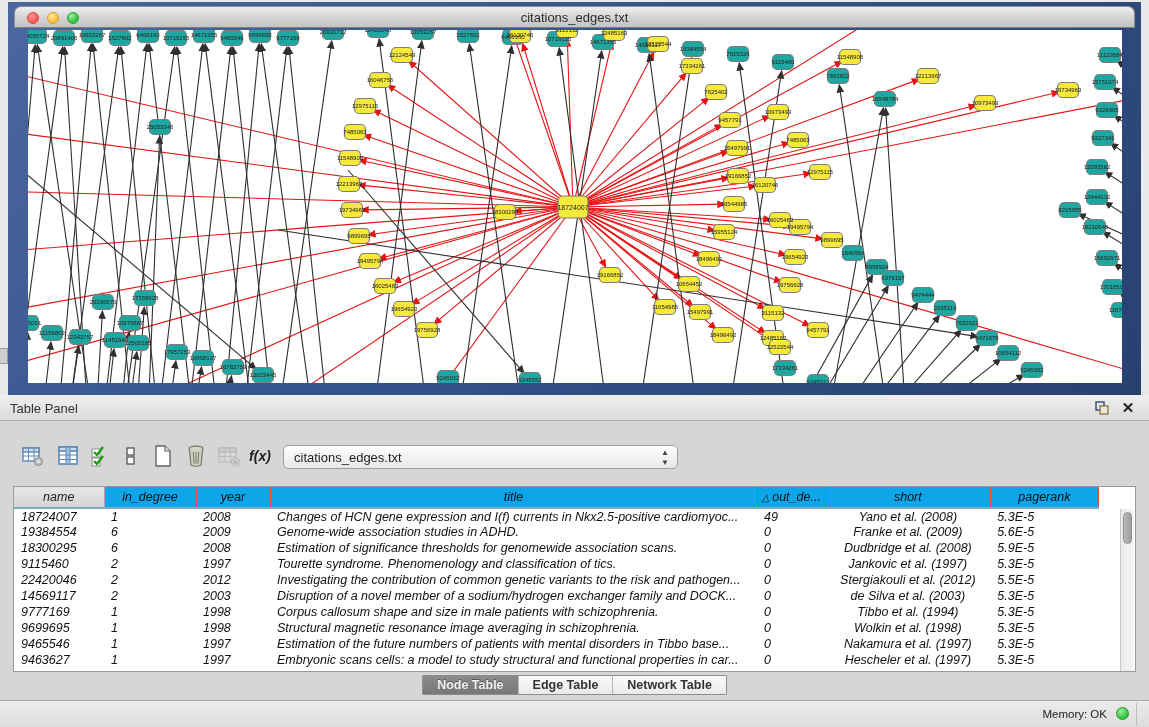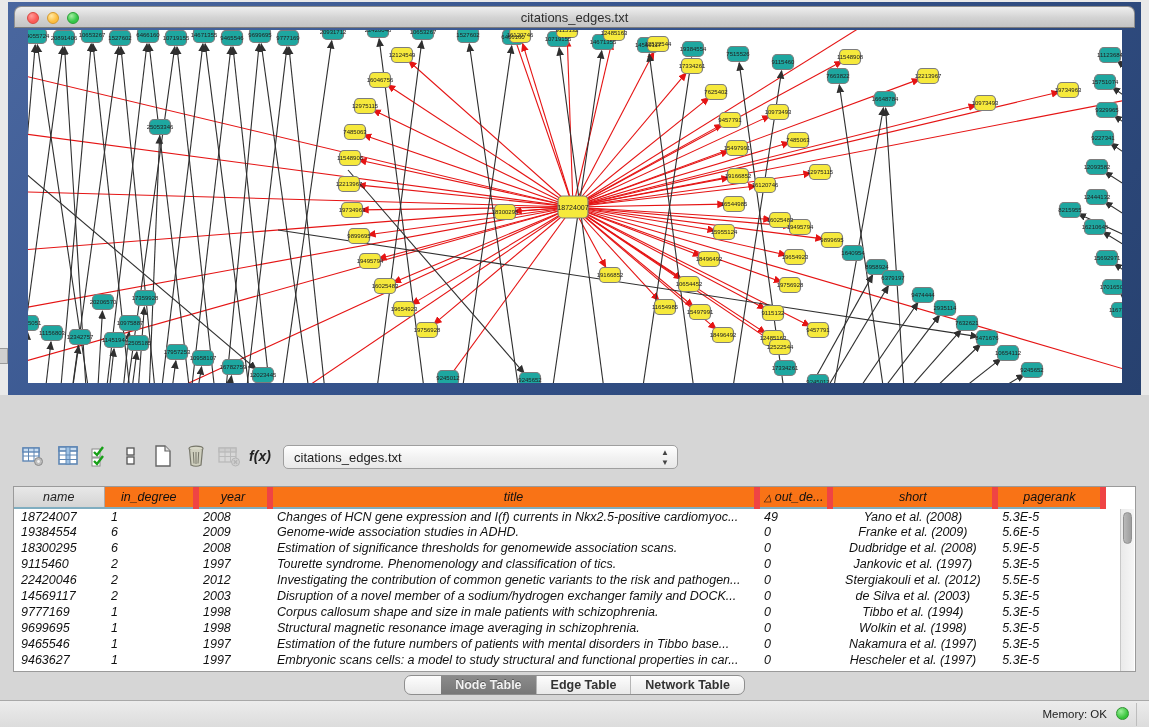--- a/index.html
+++ b/index.html
@@ -39,35 +39,35 @@
   .tool { position:absolute; top:22px; width:26px; height:26px; display:flex; align-items:center; justify-content:center; }
   #dd { position:absolute; left:283px; top:24px; width:395px; height:24px;
         background:linear-gradient(#ffffff,#f2f2f2 50%,#e8e8e8);
         border:1px solid #9f9f9f; border-radius:5px; font-size:13px; color:#222; }
   #dd .dd-label { position:absolute; left:10px; top:4px; }
   #dd .dd-arrows { position:absolute; right:8px; top:2px; font-size:8px; color:#444; line-height:10px; text-align:center; }
 
   #table-wrap { position:absolute; left:13px; top:91px; width:1123px; height:186px;
                 background:#fff; border:1px solid #9a9a9a; overflow:hidden;font-style:italic; }
   #grid { border-collapse:collapse; table-layout:fixed; font-size:12.5px; color:#111; }
-  #grid th { height:21px; font-weight:normal; text-align:center; background:#f97316;
-             border-right:6px solid #ef4444; border-bottom:2px solid #7fadc0; padding:0 4px;
+  #grid th { height:21px; font-weight:normal; text-align:center; background:#0ea5e9;
+             border-right:1px solid #ef4444; border-bottom:2px solid #7fadc0; padding:0 4px;
              overflow:hidden; white-space:nowrap; }
   #grid th.key { background:linear-gradient(#e8e8e8,#d4d4d4); border-right:1px solid #aaa; color:#222; }
   #grid td { height:16px; padding:0 7px; white-space:nowrap; overflow:hidden; border:none; }
   #grid td.c-center { text-align:center; }
   .sort-glyph { font-size:10px; margin-right:3px; }
   #vscroll { position:absolute; right:1px; top:22px; width:14px; height:162px;
              background:linear-gradient(90deg,#eaeaea,#f6f6f6); border-left:1px solid #c8c8c8; }
   #vscroll .thumb { position:absolute; left:2px; top:3px; width:9px; height:32px; border-radius:5px;
                     background:linear-gradient(90deg,#b9b9b9,#9e9e9e); border:1px solid #909090; }
 
   #tabbar { position:absolute; left:0; top:280px; width:100%; height:25px; text-align:center; }
-  #seg { display:inline-flex; border:1px solid #8e8e8e; border-radius:7px; overflow:hidden;
-         height:20px; background:linear-gradient(#fdfdfd,#e9e9e9);padding-left:36px; }
+  #seg { display:inline-flex; border:1px solid #8e8e8e; border-radius:1px; overflow:hidden;
+         height:20px; background:linear-gradient(#fdfdfd,#e9e9e9); }
   #seg .seg-btn { font-size:12.5px; font-weight:bold; color:#333; padding:2px 14px 0 14px; height:20px;
                   border-right:1px solid #b5b5b5; }
   #seg .seg-btn:last-child { border-right:none; }
   #seg .seg-btn.sel { background:linear-gradient(#8b8b8b,#757575); color:#f2f2f2;
                       text-shadow:0 -1px 0 #555; }
 
   
   #status-bar { position:absolute; left:0; top:700px; width:1149px; height:27px;
                 background:linear-gradient(#ececec,#dcdcdc); border-top:1px solid #a8a8a8;padding-left:7px; }
   #mem-label { position:absolute; right:42px; top:7px; font-size:11.5px; color:#222; }
@@ -450,20 +450,30 @@
             <text x="980" y="325" text-anchor="middle" font-size="6" fill="#222222">10654112</text>
             <text x="1004" y="342" text-anchor="middle" font-size="6" fill="#222222">9245652</text>
             <text x="790" y="354" text-anchor="middle" font-size="6" fill="#222222">9245012</text>
           </g>
       </svg>
     </div>
     <div id="panel-handle"></div>
   </div>
 
   <div id="table-panel">
+    <div id="panel-titlebar">
+      <span id="panel-title">Table Panel</span>
+      <span class="titlebar-btn" id="float-btn">
+        <svg width="18" height="18" viewBox="0 0 18 18">
+          <rect x="3" y="3" width="8" height="8" fill="none" stroke="#2f4a78" stroke-width="1.4"></rect>
+          <rect x="7" y="7" width="8" height="8" fill="#ece9d8" stroke="#8a7d4a" stroke-width="1.4"></rect>
+        </svg>
+      </span>
+      <span class="titlebar-btn" id="close-btn">✕</span>
+    </div>
 
     <div id="toolbar">
       <span class="tool" style="left:20px">
         <svg width="24" height="24" viewBox="0 0 24 24">
           <rect x="2" y="4" width="16" height="13" fill="#fff" stroke="#5f87b5" stroke-width="1.4"></rect>
           <rect x="2" y="4" width="16" height="4" fill="#c8dcf0" stroke="#5f87b5" stroke-width="1.4"></rect>
           <line x1="7.5" y1="4" x2="7.5" y2="17" stroke="#5f87b5"></line>
             <line x1="13" y1="4" x2="13" y2="17" stroke="#5f87b5"></line>
           <line x1="2" y1="12" x2="18" y2="12" stroke="#5f87b5"></line>
           <circle cx="17.5" cy="17.5" r="4" fill="#bdbdbd" stroke="#8a8a8a"></circle>

